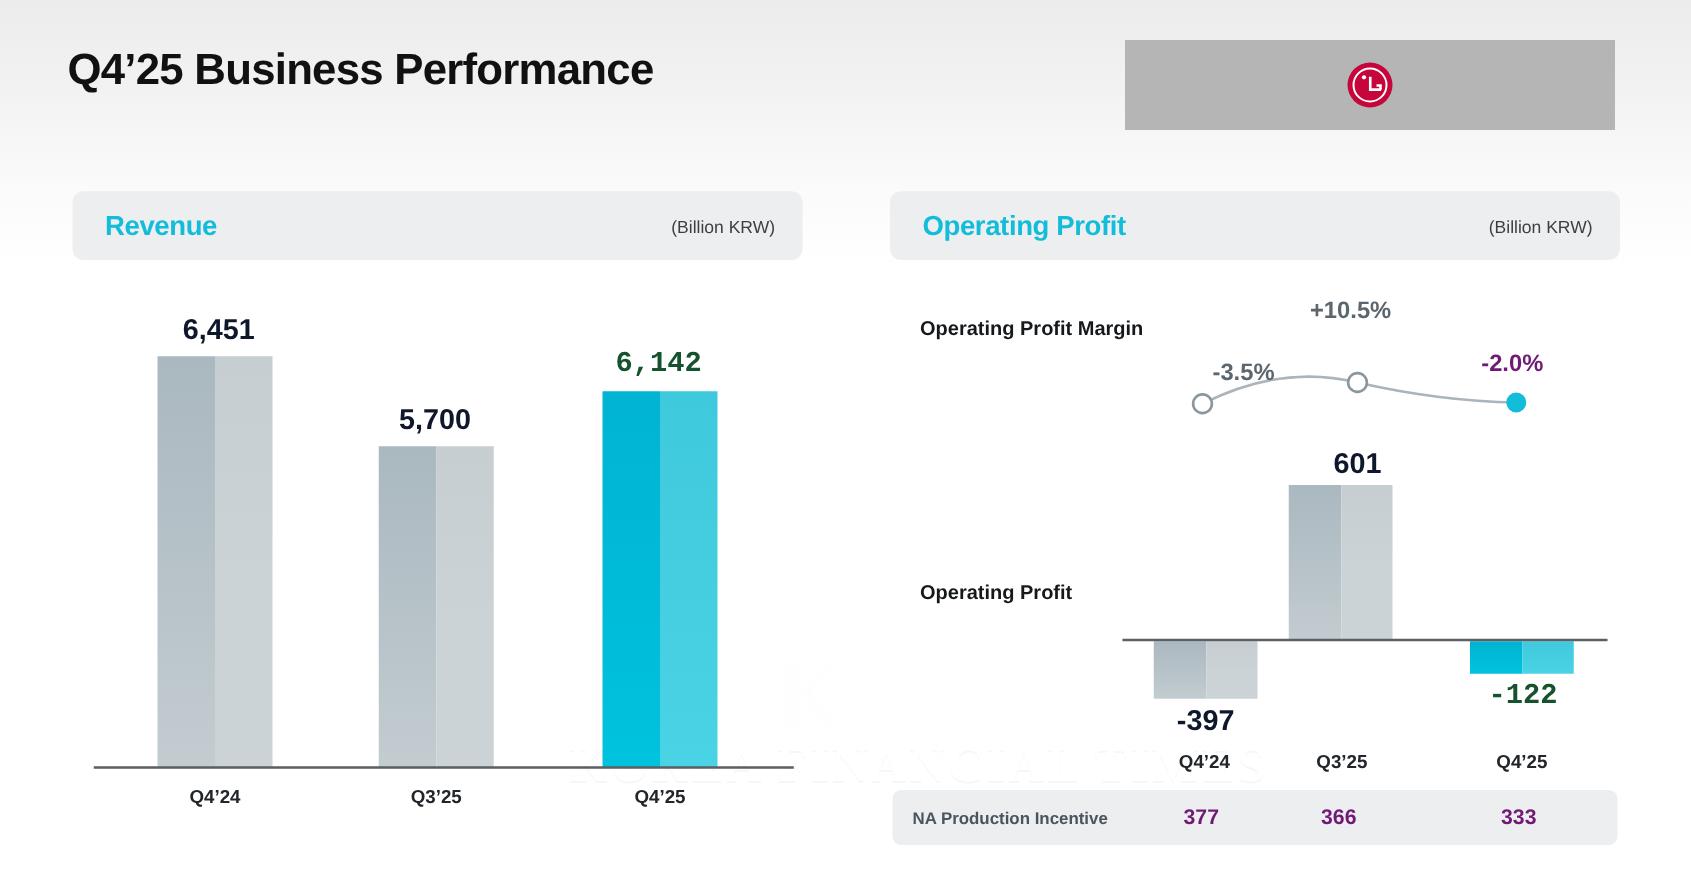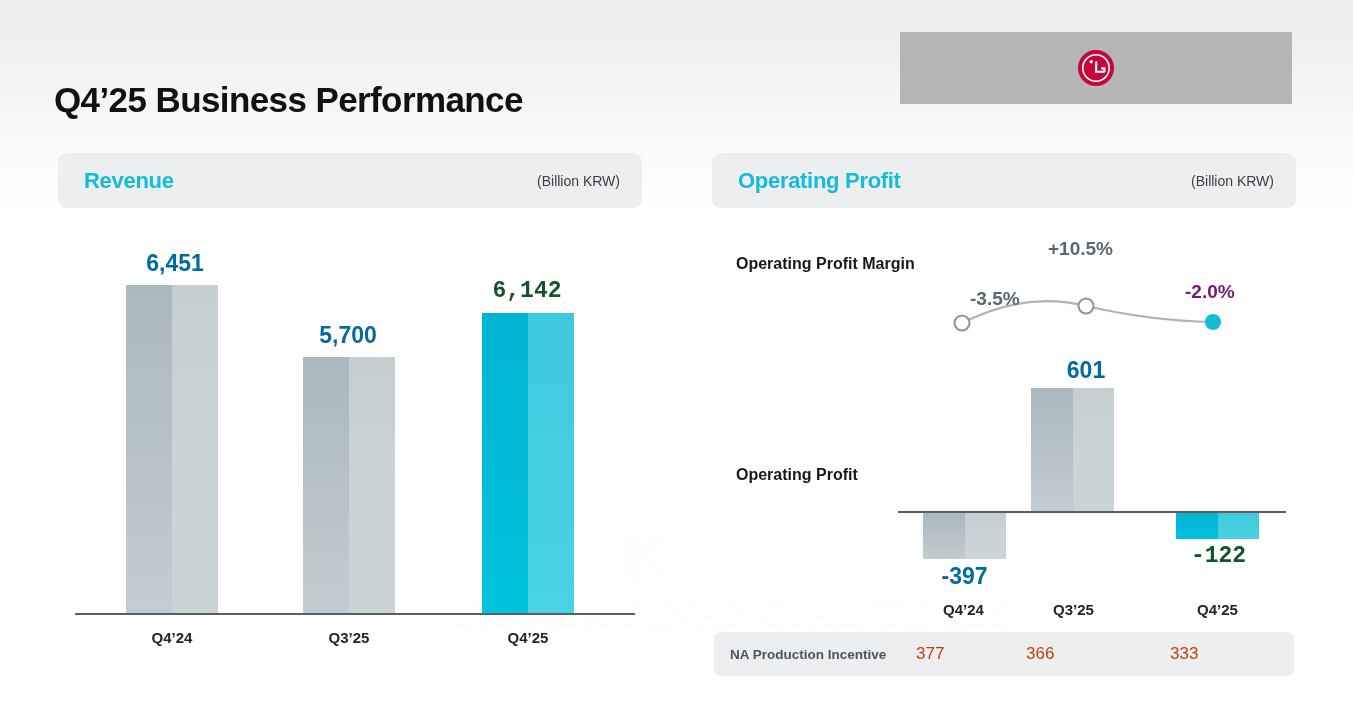--- a/index.html
+++ b/index.html
@@ -48,21 +48,20 @@
   
   #page-title {
     position: absolute;
     left: 54px;
     top: 36px;
     font-size: 35px;
     font-weight: 700;
     color: #111111;
     letter-spacing: -0.6px;
     z-index: 5;
-    margin-top: 44px;
   }
   #brand-logo {
     position: absolute;
     left: 900px;
     top: 32px;
     width: 392px;
     height: 72px;
     background: #b5b5b5;
     z-index: 5;
     display: flex;
@@ -123,21 +122,21 @@
   .bar-half { height: 100%; width: 50%; }
   .bar-gray-l  { background: linear-gradient(to bottom, #aab8bf 0%, #b7c3c9 55%, #c3ccd0 100%); }
   .bar-gray-r  { background: linear-gradient(to bottom, #c6ced2 0%, #ccd3d6 55%, #ccd3d6 100%); }
   .bar-cyan-l  { background: linear-gradient(to bottom, #00b4d2 0%, #00bcd9 60%, #00c3de 100%); }
   .bar-cyan-r  { background: linear-gradient(to bottom, #3fc9dc 0%, #46cfe1 60%, #4ad3e4 100%); }
 
   .value-label {
     position: absolute;
     font-size: 23px;
     font-weight: 700;
-    color: #0369a1;
+    color: #0f172a;
     text-align: center;
     white-space: nowrap;
   }
   .value-label.cyan { color: #14532d; font-family: Liberation Mono, monospace; }
 
   .axis-label {
     position: absolute;
     font-size: 15px;
     font-weight: 700;
     color: #22262a;
@@ -197,22 +196,23 @@
     left: 16px;
     font-size: 13.5px;
     font-weight: 700;
     color: #4a5560;
     white-space: nowrap;
     text-align: center;
   }
   .incentive-value {
     position: absolute;
     font-size: 17px;
-    font-weight: 400;
-    color: #c2410c;
+    font-weight: 700;
+    color: #701a75;
+    text-align: center;
     width: 90px;
   }
 </style>
 </head>
 <body>
 
 <div id="watermark">
   <svg class="wm-k" viewBox="0 0 60 62">
     <path d="M6 2 H26 V23 L46 2 H60 L36 28 L60 60 H44 L24 33 L26 60 H6 Z" fill="#ffffff" opacity="0.85"></path>
     <path d="M10 6 H22 V27 L44 6 H52 L32 28 L52 56 H44 L24 30 V56 H10 Z" fill="#fbfbfb" opacity="0.6"></path>

